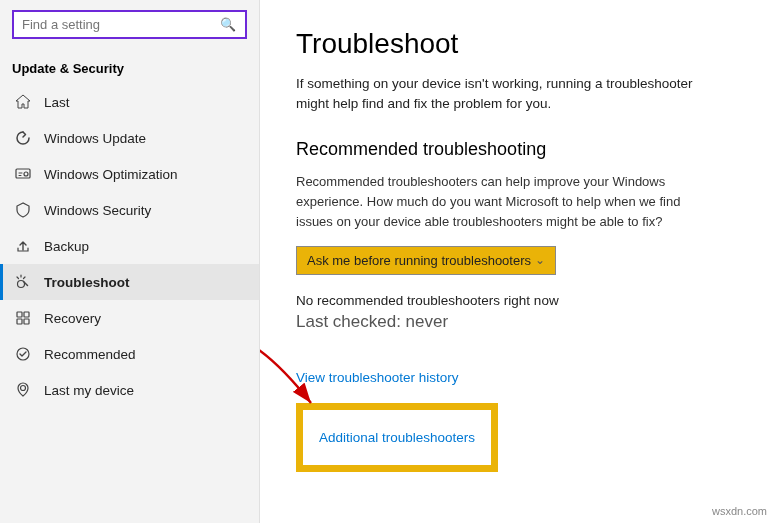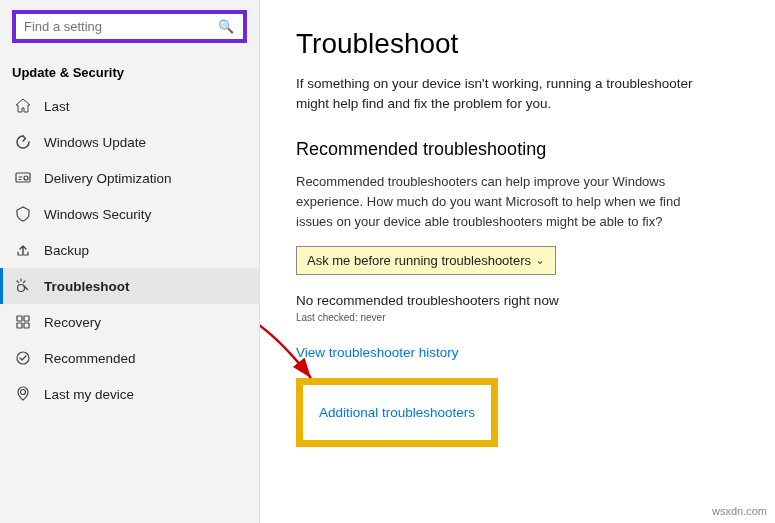--- a/index.html
+++ b/index.html
@@ -27,21 +27,21 @@
     }
 
     .sidebar-top {
       padding: 10px 12px 8px 12px;
     }
 
     .search-box {
       display: flex;
       align-items: center;
       background: #fff;
-      border: 4px solid #6d28d9;
+      border: 2px solid #6d28d9;
       padding: 5px 8px;
       width: 100%;
       margin-bottom: 14px;
     }
 
     .search-box input {
       border: none;
       outline: none;
       background: transparent;
       font-size: 13px;
@@ -130,41 +130,41 @@
     }
 
     .dropdown-select {
       display: flex;
       align-items: center;
       border: 1px solid #888;
       padding: 6px 10px;
       width: 260px;
       justify-content: space-between;
       cursor: pointer;
-      background: #fef9c3;
+      background: #eab308;
       font-size: 13px;
       color: #222;
       margin-bottom: 18px;
     }
 
     .dropdown-select .chevron {
       font-size: 12px;
       color: #555;
     }
 
     .status-text {
       font-size: 13.5px;
       color: #222;
       margin-bottom: 4px;
     }
 
     .last-checked {
-      font-size: 10px;
+      font-size: 17px;
       color: #555;
-      margin-bottom: 22px;
+      margin-bottom: 38px;
     }
 
     .link-text {
       font-size: 13.5px;
       color: #0078d4;
       cursor: pointer;
       margin-bottom: 18px;
       display: block;
     }
 
@@ -222,21 +222,21 @@
   </div>
 
   <div class="nav-item">
     <span class="nav-icon">
       <svg width="16" height="16" viewBox="0 0 16 16" fill="none">
         <rect x="1" y="3" width="14" height="9" rx="1" stroke="#444" stroke-width="1.2" fill="none"></rect>
         <path d="M4 7h3M4 9.5h2" stroke="#444" stroke-width="1" stroke-linecap="round"></path>
         <circle cx="11" cy="8" r="2" stroke="#444" stroke-width="1.2" fill="none"></circle>
       </svg>
     </span>
-    <span>Delivery Optimization</span>
+    <span>Windows Optimization</span>
   </div>
 
   <div class="nav-item">
     <span class="nav-icon">
       <svg width="16" height="16" viewBox="0 0 16 16" fill="none">
         <path d="M8 1L2 4v4c0 3 2.5 5.5 6 7 3.5-1.5 6-4 6-7V4L8 1z" stroke="#444" stroke-width="1.2" fill="none"></path>
       </svg>
     </span>
     <span>Windows Security</span>
   </div>

